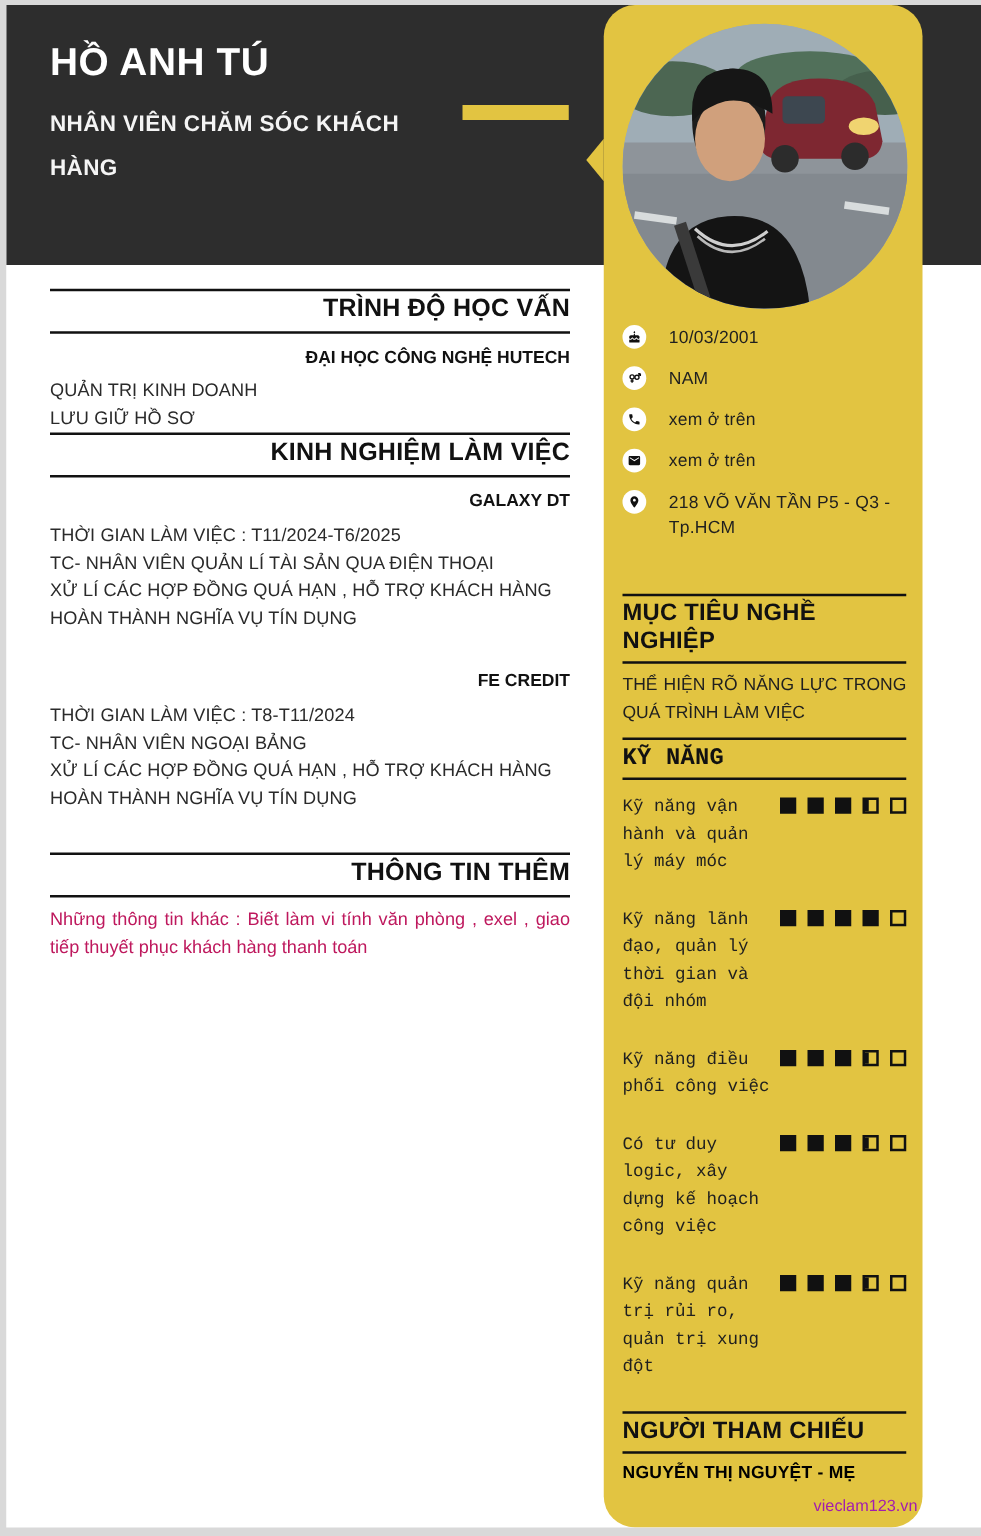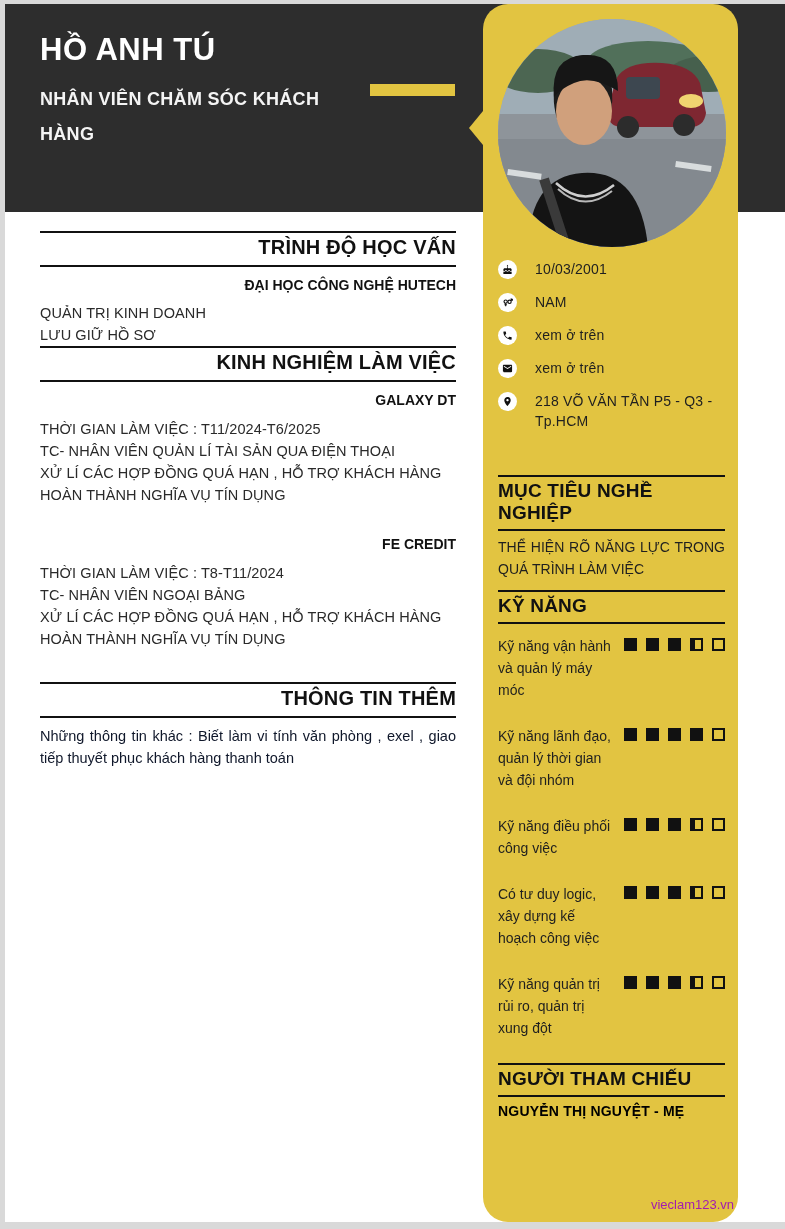--- a/index.html
+++ b/index.html
@@ -57,21 +57,21 @@
   
   .side-heading{
     border-top:2px solid #111;border-bottom:2px solid #111;
     padding:3px 0 5px 0;font-size:19px;font-weight:bold;color:#111;letter-spacing:.2px;
   }
   .sec-objective{margin-top:44px;}
   .objective-text{
     margin-top:5px;font-size:14px;line-height:22px;text-align:justify;
     font-weight:500;color:#1f1f1f;
   }
-  .sec-skills{margin-top:10px;}
+  .sec-skills{margin-top:10px;font-family:Liberation Mono, monospace;}
   .skills-list{margin-top:11px;}
   .skill-row{display:flex;justify-content:space-between;margin-bottom:24px;}
   .skill-label{width:118px;font-size:14px;line-height:22px;color:#1f1f1f;}
   .skill-squares{display:flex;gap:9px;margin-top:3px;}
   .sq{width:13px;height:13px;box-sizing:border-box;display:inline-block;}
   .sq.full{background:#111;}
   .sq.empty{border:2px solid #111;}
   .sq.half{border:2px solid #111;position:relative;}
   .sq.half::before{content:"";position:absolute;left:0;top:0;bottom:0;width:38%;background:#111;}
   .sec-refs{margin-top:0px;}
@@ -90,21 +90,21 @@
   }
   .sec-education{margin-top:19px;}
   .sub-right{ text-align:right;font-weight:bold;font-size:14px;color:#111;margin-top:10px;}
   .body-line{font-size:14.5px;line-height:22px;color:#2a2a2a;letter-spacing:.1px;}
   .ed-lines{margin-top:9px;}
   .sec-experience{}
   .job-lines{margin-top:10px;}
   .job2-company{margin-top:30px;}
   .sec-additional{margin-top:32px;}
   .additional-text{
-    margin-top:7px;font-size:14.5px;line-height:22px;text-align:justify;color:#0f172a;
+    margin-top:7px;font-size:14.5px;line-height:22px;text-align:justify;color:#be185d;
   }
 </style>
 </head>
 <body>
 
 <div class="page">
 
   <div class="header-band">
     <div class="name">HỒ ANH TÚ</div>
     <div class="job-title">NHÂN VIÊN CHĂM SÓC KHÁCH HÀNG</div>

